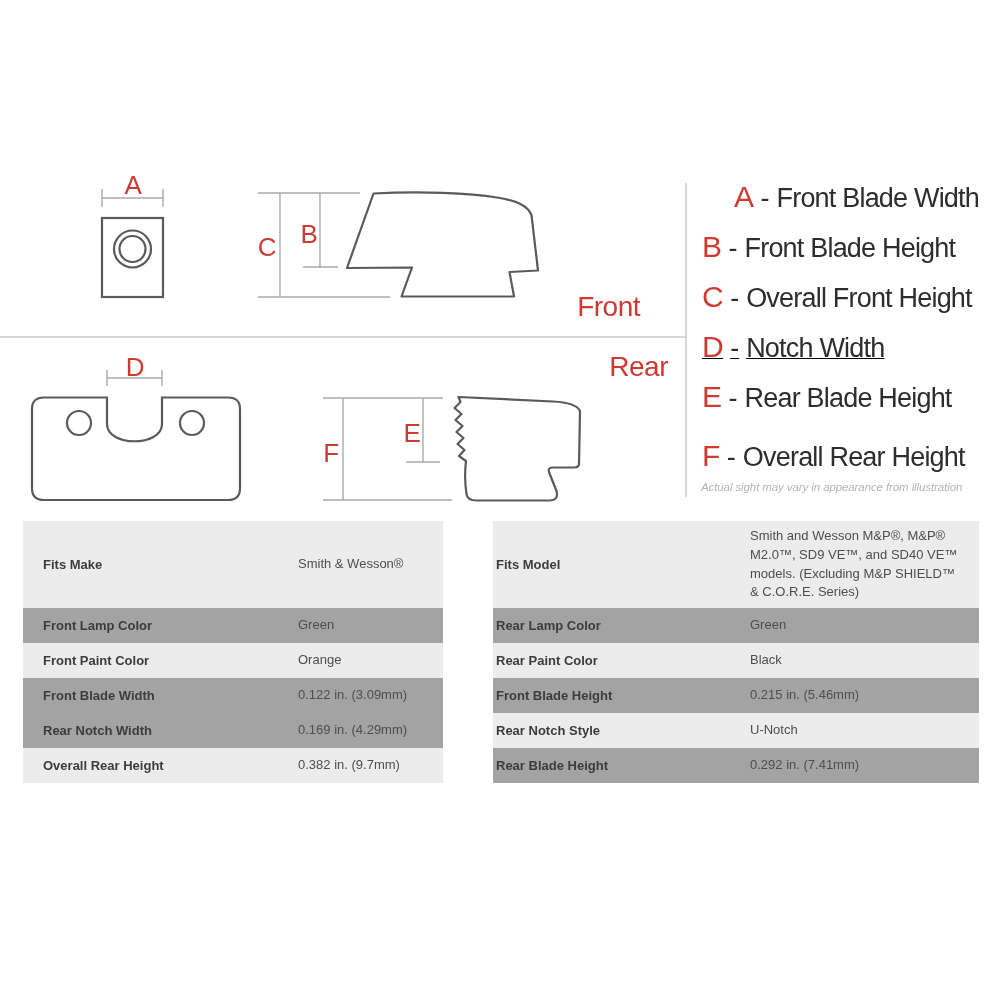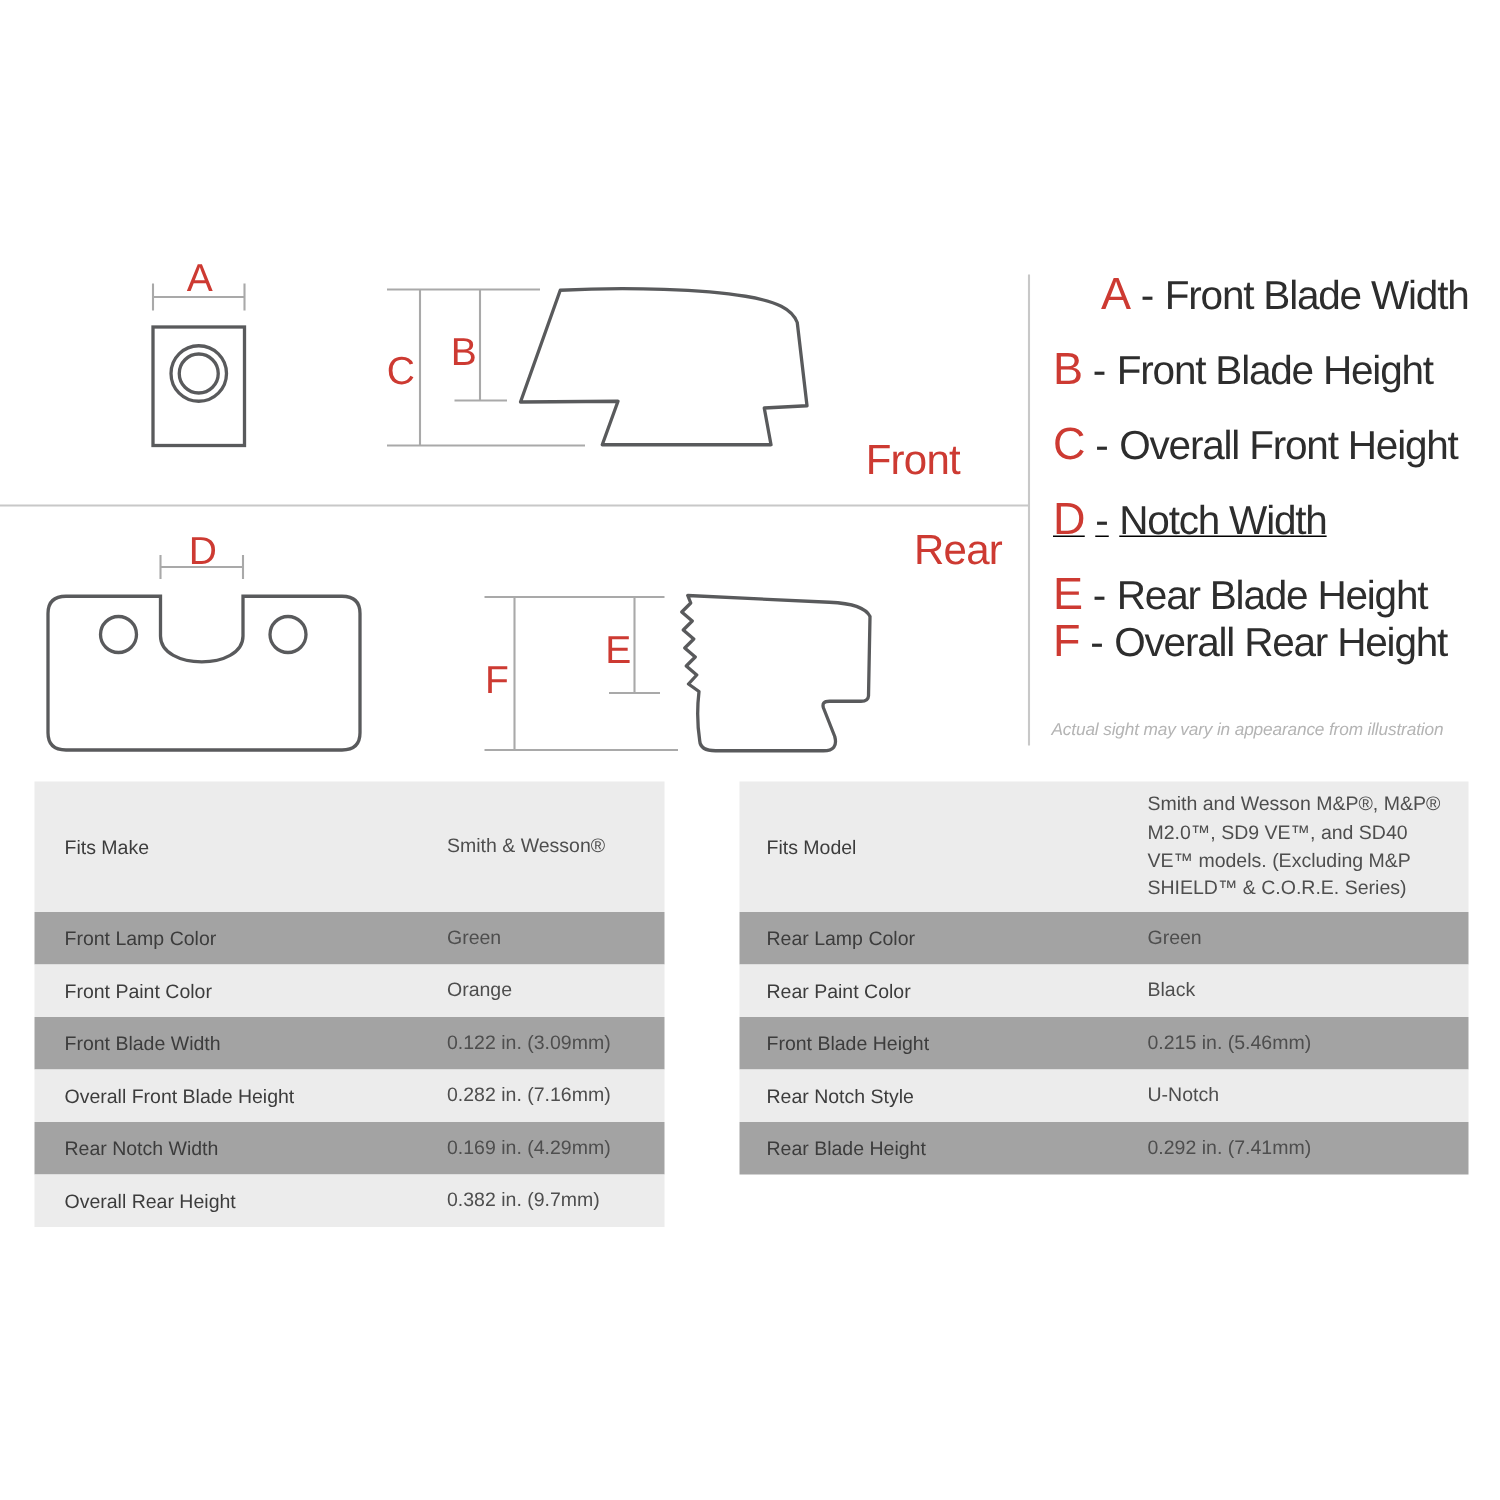--- a/index.html
+++ b/index.html
@@ -16,35 +16,35 @@
     position:absolute;color:#cd3a32;font-size:28px;font-weight:400;
     text-align:right;width:120px;letter-spacing:-0.5px;line-height:1;
   }
   .front-label{left:520px;top:293px;}
   .rear-label{left:548px;top:353px;}
   .legend{position:absolute;left:702px;top:0;width:296px;}
   .legend-row{position:absolute;left:0;white-space:nowrap;line-height:36px;height:36px;}
   .legend-letter{color:#cd3a32;font-size:30px;letter-spacing:-0.5px;}
   .legend-dash{color:#2d2d2d;font-size:27px;margin:0 7px;}
   .legend-text{color:#2d2d2d;font-size:27px;letter-spacing:-0.8px;}
-  .lr0{top:179px;margin-left:32px;} .lr1{top:229px;} .lr2{top:279px;} .lr3{top:329px;text-decoration:underline;} .lr4{top:379px;} .lr5{top:410px;}
+  .lr0{top:179px;margin-left:32px;} .lr1{top:229px;} .lr2{top:279px;} .lr3{top:329px;text-decoration:underline;} .lr4{top:379px;} .lr5{top:438px;}
   .disclaimer{
     position:absolute;left:701px;top:481px;width:290px;color:#b4b4b4;
     font-size:11.5px;font-style:italic;letter-spacing:-0.1px;white-space:nowrap;
   }
   .spec-table{position:absolute;top:521px;}
   .spec-left{left:23px;width:420px;}
   .spec-right{left:493px;width:486px;}
   .spec-row{display:flex;align-items:center;height:35px;background:#a3a3a3;}
   .spec-row.tall{height:87px;}
   .spec-row.gray{background:#ececec;}
   .spec-label{
-    flex:0 0 255px;padding-left:20px;font-size:13px;font-weight:400;color:#3c3c3c;
+    flex:0 0 255px;padding-left:20px;font-size:13px;font-weight:700;color:#3c3c3c;
   }
-  .spec-right .spec-label{flex:0 0 254px;padding-left:18px;}
+  .spec-right .spec-label{flex:0 0 254px;padding-left:3px;}
   .spec-value{flex:1;font-size:13px;color:#4e4e4e;line-height:1.45;padding-right:12px;}
 </style>
 </head>
 <body>
 
 <div class="page">
 
   <svg class="diagram-svg" width="1000" height="520" viewBox="0 0 1000 520">
 
     <line x1="0" y1="337" x2="686" y2="337" stroke="#c8c8c8" stroke-width="1.4"></line>
@@ -145,24 +145,20 @@
       <div class="spec-value">Green</div>
     </div>
     <div class="spec-row gray">
       <div class="spec-label">Front Paint Color</div>
       <div class="spec-value">Orange</div>
     </div>
     <div class="spec-row">
       <div class="spec-label">Front Blade Width</div>
       <div class="spec-value">0.122 in. (3.09mm)</div>
     </div>
-    <div class="spec-row gray">
-      <div class="spec-label">Overall Front Blade Height</div>
-      <div class="spec-value">0.282 in. (7.16mm)</div>
-    </div>
     <div class="spec-row">
       <div class="spec-label">Rear Notch Width</div>
       <div class="spec-value">0.169 in. (4.29mm)</div>
     </div>
     <div class="spec-row gray">
       <div class="spec-label">Overall Rear Height</div>
       <div class="spec-value">0.382 in. (9.7mm)</div>
     </div>
   </div>
 

